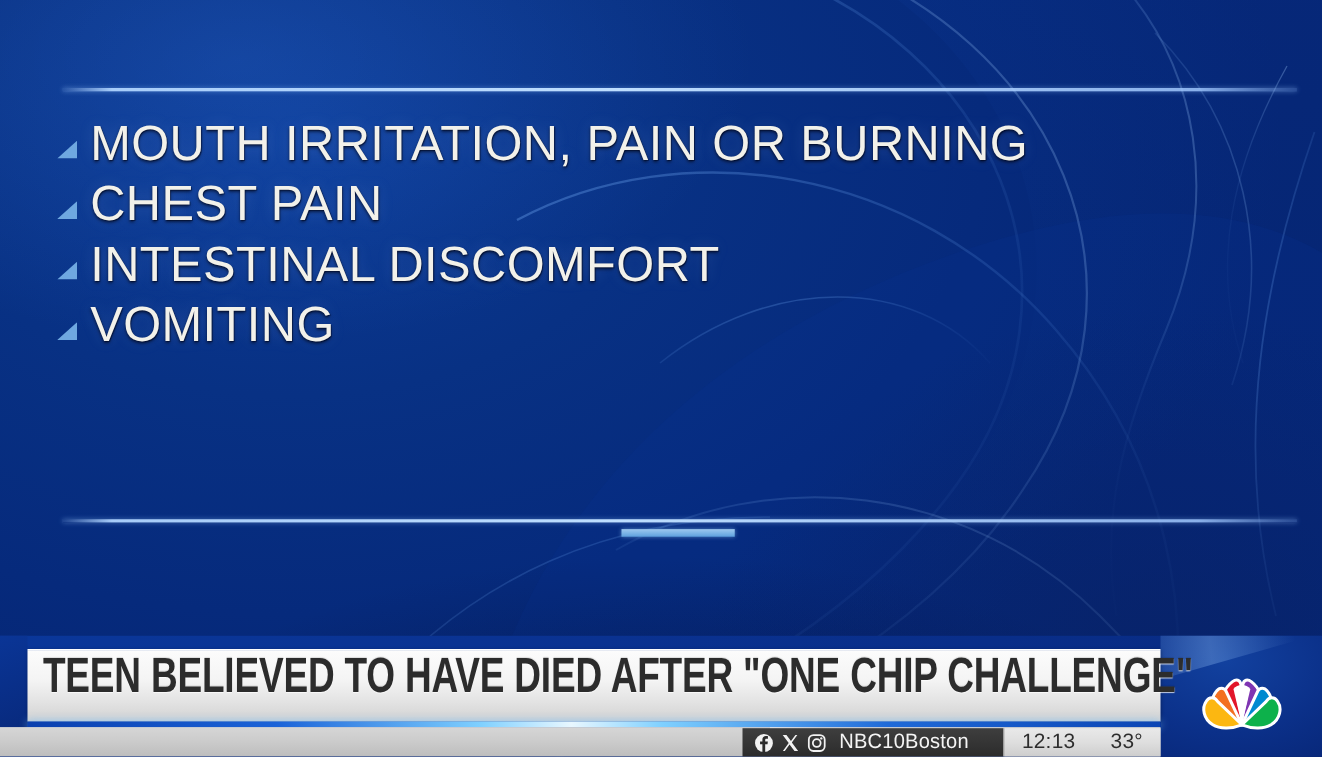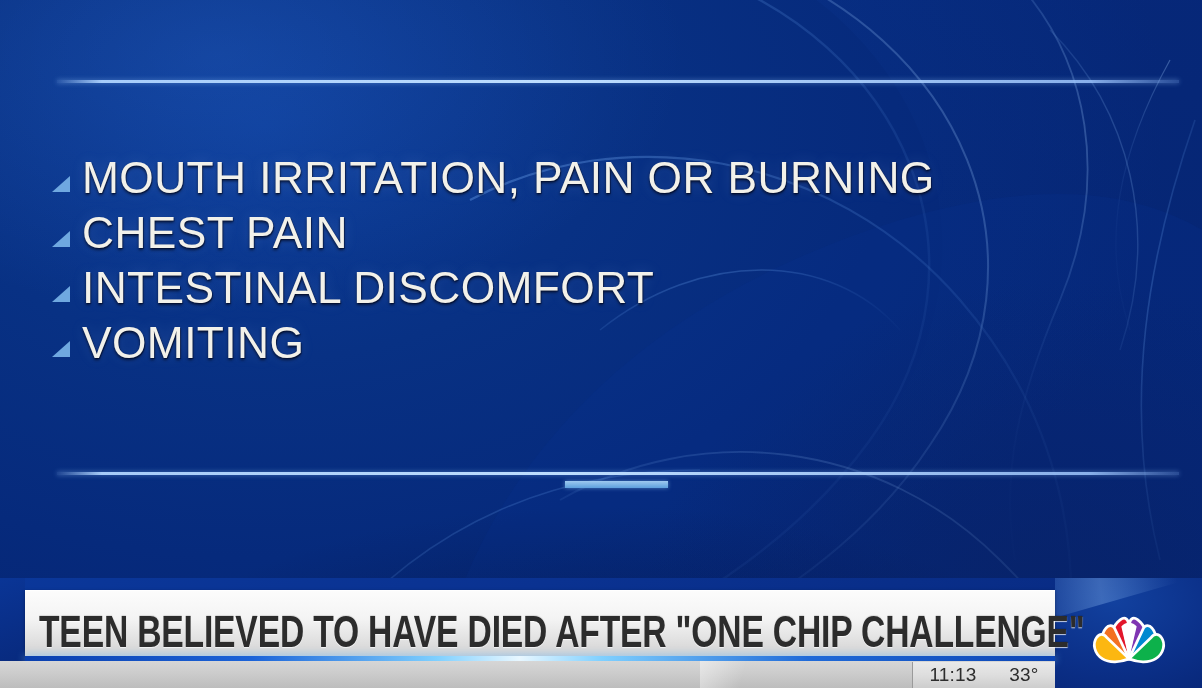--- a/index.html
+++ b/index.html
@@ -63,21 +63,20 @@
     background: linear-gradient(to bottom, #9ec8ef 0%, #7ab3e6 55%, #5d9fdd 100%);
     box-shadow: 0 0 4px rgba(140,195,240,0.55);
   }
 
   
   .symptom-list {
     position: absolute;
     left: 52px;
     top: 98px;
     width: 1000px;
-    margin-top: 48px;
   }
   .symptom-row {
     display: flex;
     align-items: flex-end;
     height: 55px;
   }
   .bullet-tri {
     flex: 0 0 auto;
     width: 18px;
     height: 16px;
@@ -138,21 +137,21 @@
 
   .headline-panel {
     position: absolute;
     left: 25px; top: 12px;
     width: 1030px; height: 66px;
     background: linear-gradient(to bottom,
         #fcfcfc 0%, #f4f4f4 42%, #e3e3e3 72%, #d2d2d2 100%);
     border-top: 1px solid #ffffff;
     box-shadow: 0 1px 3px rgba(0,0,0,0.35);
     display: flex;
-    align-items: flex-end;
+    align-items: flex-start;
     padding-left: 14px;
   }
   .headline-text {
     font-family: "Liberation Sans Narrow", "Liberation Sans", sans-serif;
     font-size: 41px;
     font-weight: 700;
     letter-spacing: -0.2px;
     color: #2c2c2c;
     white-space: nowrap;
     transform: scaleX(0.82) scaleY(1.10);
@@ -335,20 +334,35 @@
     <div class="headline-panel">
       <span class="headline-text">TEEN BELIEVED TO HAVE DIED AFTER "ONE CHIP CHALLENGE"</span>
     </div>
 
     <div class="glow-line"></div>
 
     <div class="gray-bed">
       <div class="fold"></div>
     </div>
 
+    <div class="social-strip">
+      <svg class="social-icon" viewBox="0 0 24 24">
+        <circle cx="12" cy="12" r="11.5" fill="#f2f2f2"></circle>
+        <path d="M13.6,24 L13.6,13.6 L16.6,13.6 L17,10 L13.6,10 L13.6,8.1 C13.6,7.1 13.9,6.5 15.3,6.5 L17.1,6.5 L17.1,3.2 C16.8,3.2 15.7,3.1 14.5,3.1 C11.9,3.1 10,4.7 10,7.7 L10,10 L7,10 L7,13.6 L10,13.6 L10,24 Z" fill="#2b2b2b"></path>
+      </svg>
+      <svg class="social-icon" viewBox="0 0 24 24">
+        <path d="M2.2,1.8 L9.9,12.0 L2.4,22.2 L4.9,22.2 L11.0,13.9 L17.3,22.2 L22.0,22.2 L13.9,11.4 L21.0,1.8 L18.5,1.8 L12.8,9.5 L7.0,1.8 Z" fill="#f2f2f2"></path>
+      </svg>
+      <svg class="social-icon" viewBox="0 0 24 24">
+        <rect x="1.8" y="1.8" width="20.4" height="20.4" rx="6" ry="6" fill="none" stroke="#f2f2f2" stroke-width="2.3"></rect>
+        <circle cx="12" cy="12" r="5" fill="none" stroke="#f2f2f2" stroke-width="2.3"></circle>
+        <circle cx="17.9" cy="6.1" r="1.5" fill="#f2f2f2"></circle>
+      </svg>
+      <span class="handle-text">NBC10Boston</span>
+    </div>
 
     <div class="info-strip">
-      <span class="info-val">11:13</span>
+      <span class="info-val">12:13</span>
       <span class="info-val">33°</span>
     </div>
 
   </div>
 </div>
 
 </body></html>

